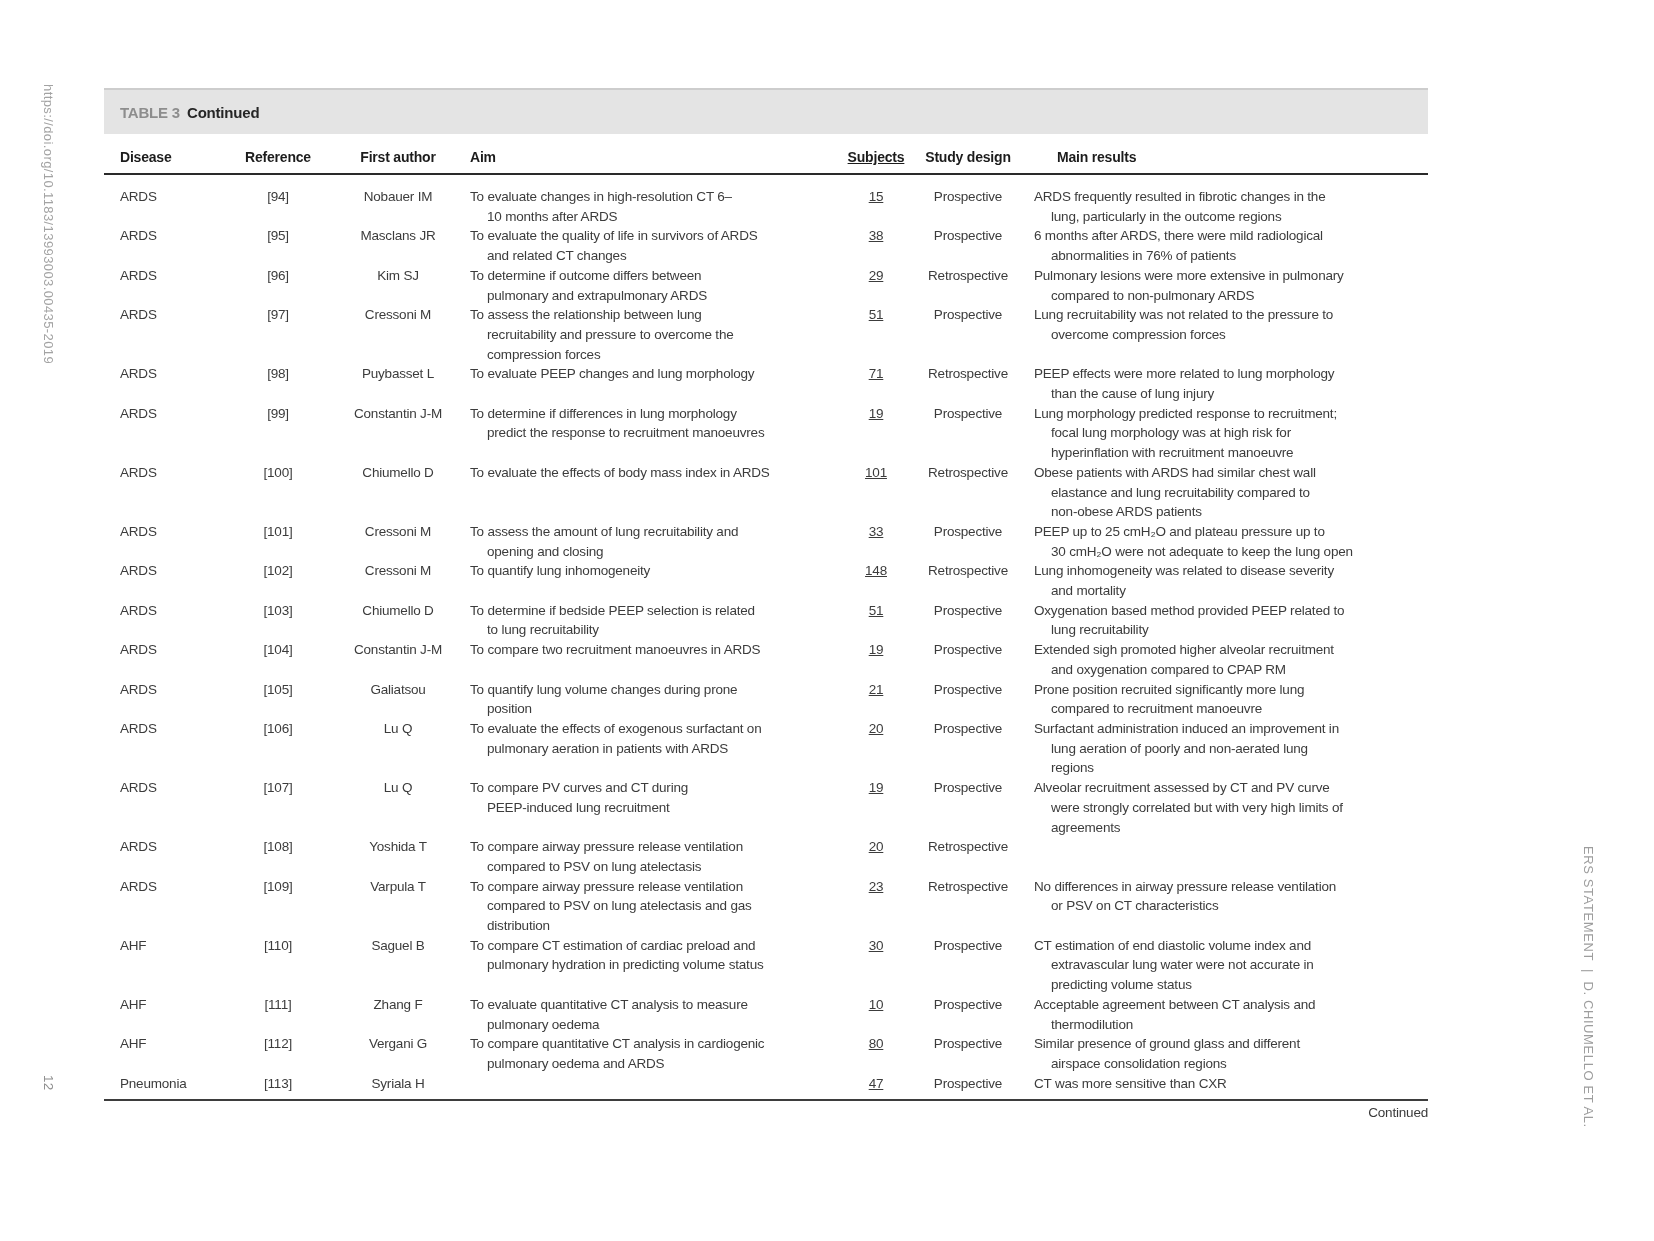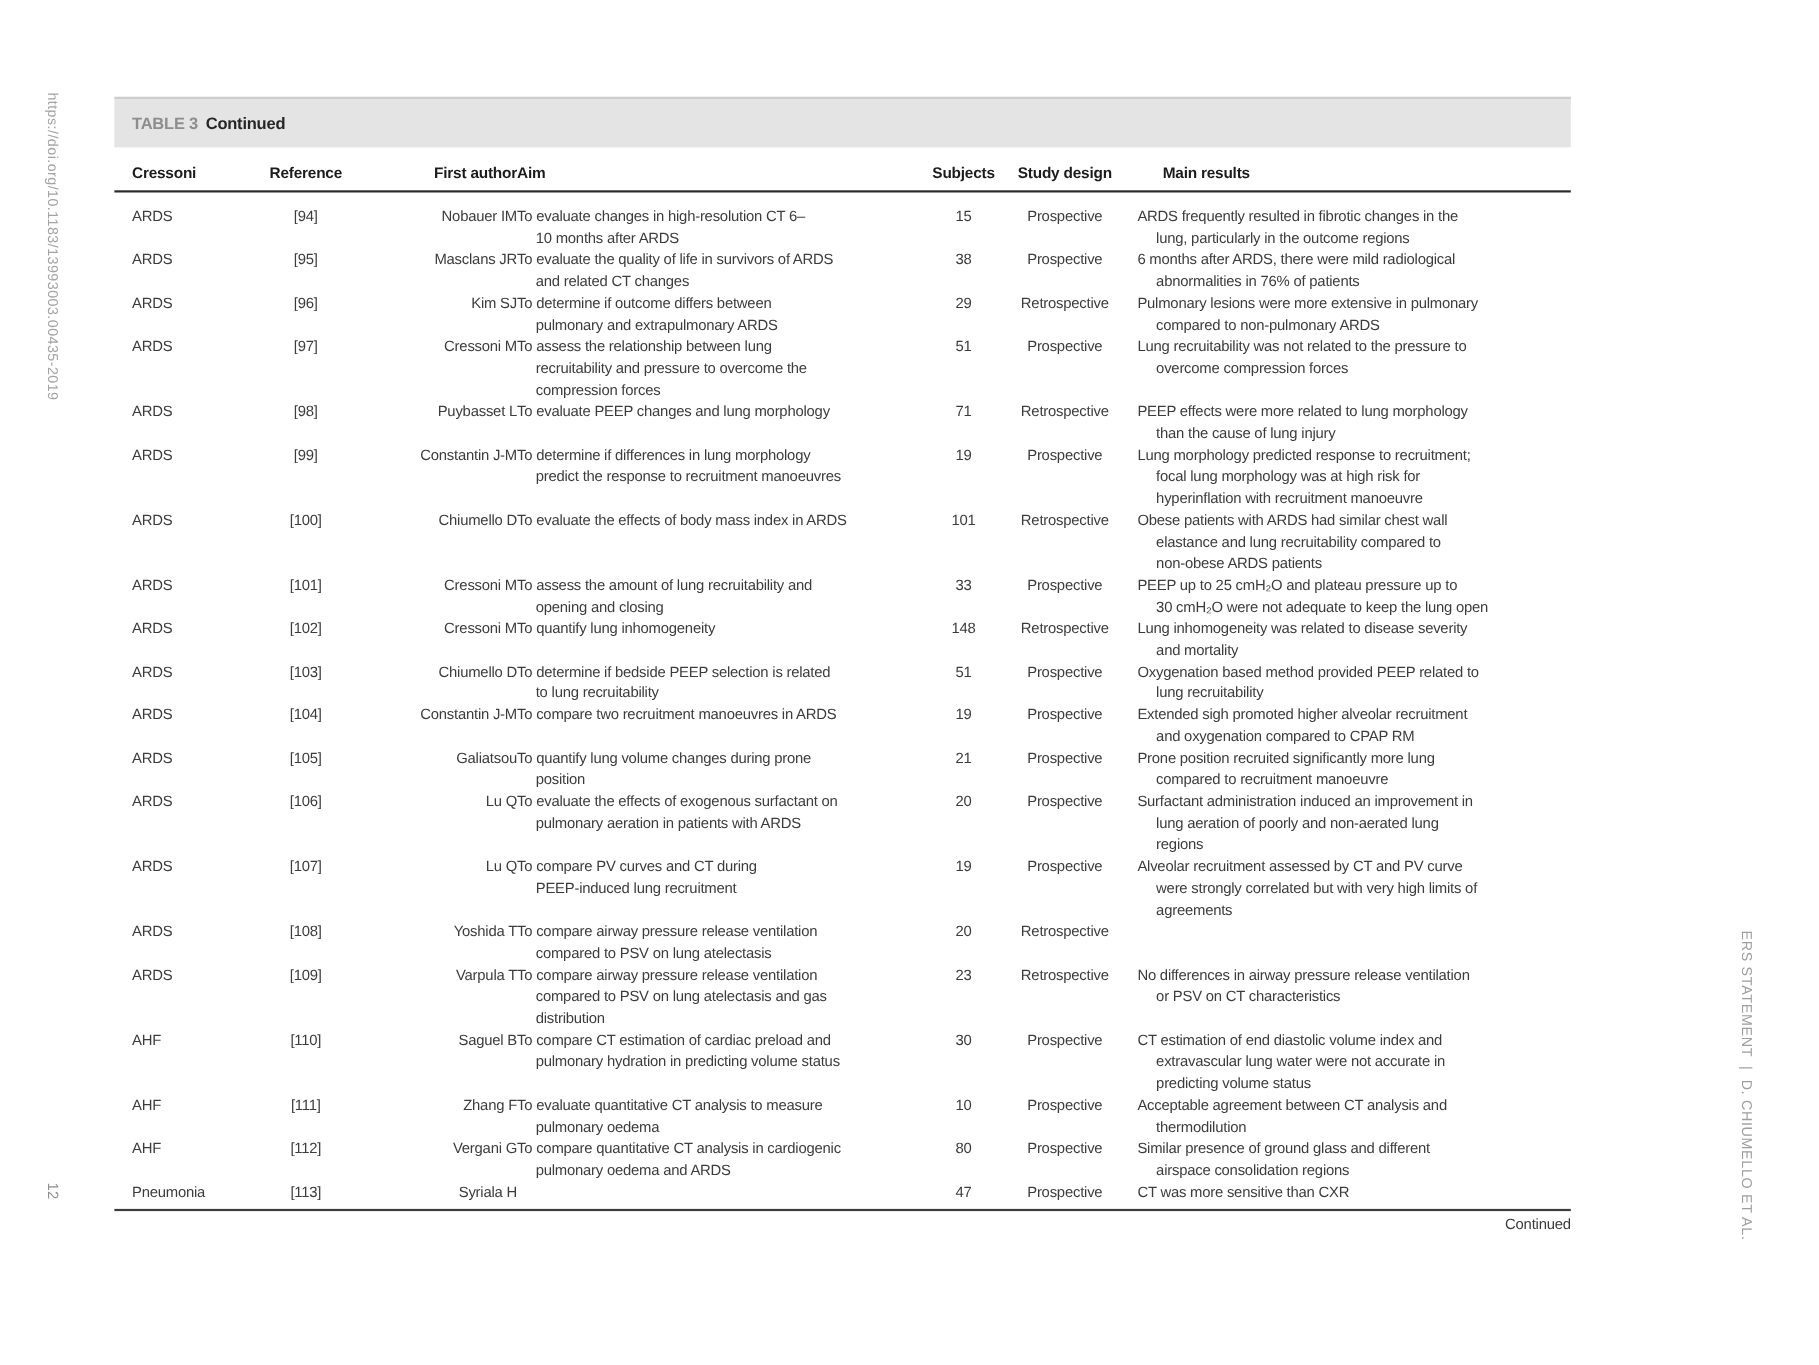--- a/index.html
+++ b/index.html
@@ -33,23 +33,23 @@
 
   .hdr-row{display:flex;margin-top:13px;line-height:20px;
     font-size:14px;font-weight:bold;color:#1c1c1c;letter-spacing:-0.2px;}
   .hdr-rule{height:2px;background:#2a2a2a;margin-top:6px;}
 
   .tbody{margin-top:12px;line-height:19.7px;}
   .row{display:flex;align-items:flex-start;}
 
   .c-disease{width:126px;box-sizing:border-box;padding-left:16px;flex:none;white-space:pre;}
   .c-ref    {width:96px; text-align:center;flex:none;white-space:pre;}
-  .c-author {width:144px;text-align:right;flex:none;white-space:pre;}
+  .c-author {width:144px;text-align:center;flex:none;white-space:pre;}
   .c-aim    {width:364px;box-sizing:border-box;flex:none;}
-  .c-subj   {width:84px; text-align:center;flex:none;white-space:pre;}
+  .c-subj   {width:84px; text-align:center;flex:none;white-space:pre;text-decoration:underline;}
   .c-design {width:100px;text-align:center;flex:none;white-space:pre;}
   .c-results{width:394px;box-sizing:border-box;flex:none;margin-left:16px;padding-left:23px;}
 
   .hang{white-space:pre;padding-left:17px;text-indent:-17px;}
 
   .bot-rule{height:2px;background:#3d3d3d;margin-top:6px;}
   .footer-continued{
     text-align:right;margin-top:3px;font-size:13.5px;color:#3a3a3a;line-height:18px;
   }
 </style>
@@ -62,21 +62,21 @@
 
 <div class="v-text running">ERS STATEMENT  |  D. CHIUMELLO ET AL.</div>
 
 <div class="table-wrap">
   <div class="title-bar">
     <span class="title-label">TABLE 3</span>
     <span class="title-continued">Continued</span>
   </div>
 
   <div class="hdr-row">
-      <div class="c-disease">Cressoni</div>
+      <div class="c-disease">Disease</div>
       <div class="c-ref">Reference</div>
       <div class="c-author">First author</div>
       <div class="c-aim">Aim</div>
       <div class="c-subj">Subjects</div>
       <div class="c-design">Study design</div>
       <div class="c-results" style="margin-left: 16px;">Main results</div>
     </div>
   <div class="hdr-rule"></div>
 
   <div class="tbody">

